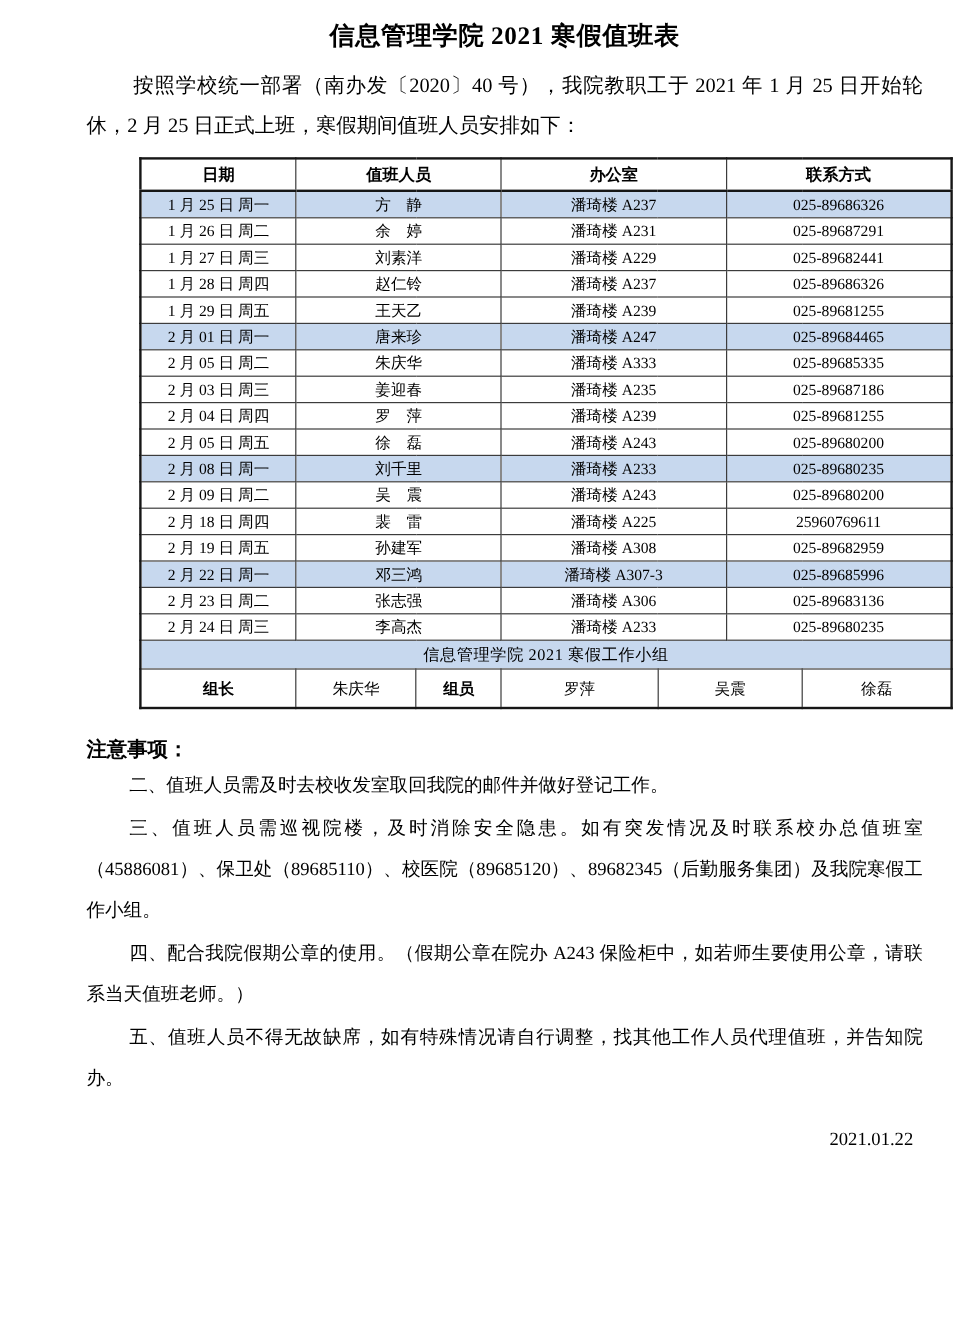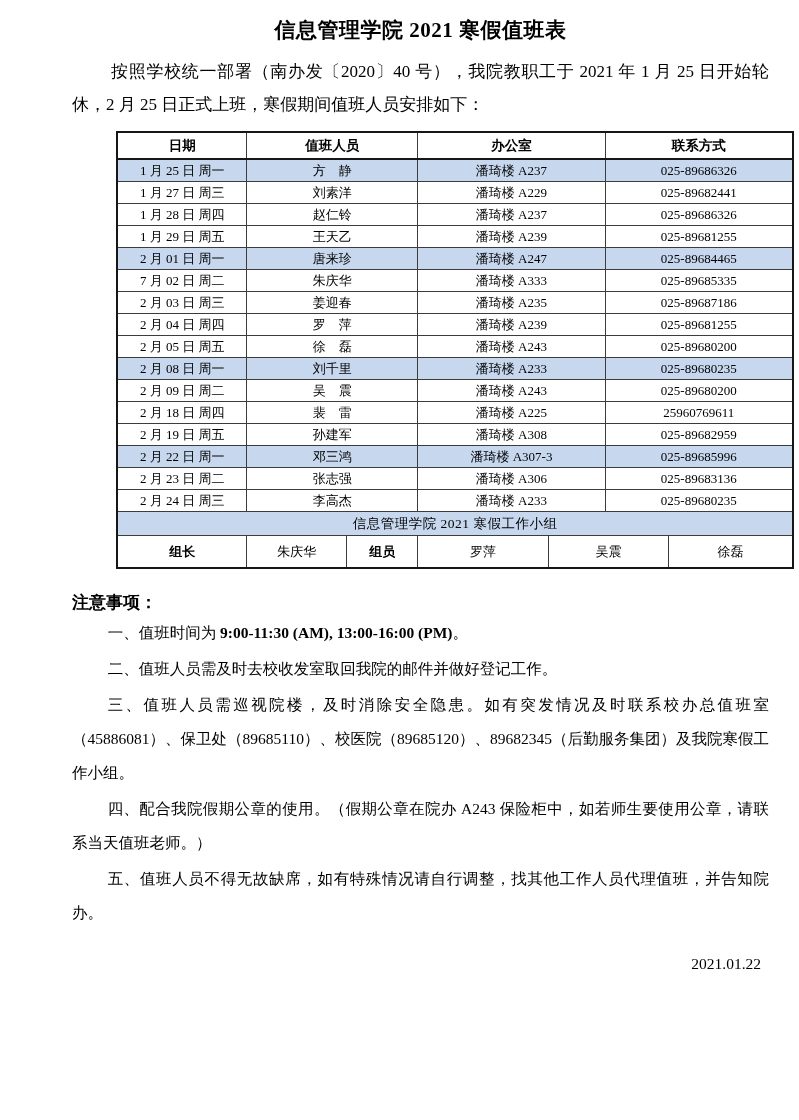--- a/index.html
+++ b/index.html
@@ -81,20 +81,26 @@
     </thead>
     <tbody>
 
     <tr class="hl">
           <td class="c-date">1 月 25 日 周一</td>
           <td colspan="2">方　静</td>
           <td colspan="2">潘琦楼 A237</td>
           <td colspan="2">025-89686326</td>
         </tr>
         <tr>
+          <td class="c-date">1 月 26 日 周二</td>
+          <td colspan="2">余　婷</td>
+          <td colspan="2">潘琦楼 A231</td>
+          <td colspan="2">025-89687291</td>
+        </tr>
+        <tr>
           <td class="c-date">1 月 27 日 周三</td>
           <td colspan="2">刘素洋</td>
           <td colspan="2">潘琦楼 A229</td>
           <td colspan="2">025-89682441</td>
         </tr>
         <tr>
           <td class="c-date">1 月 28 日 周四</td>
           <td colspan="2">赵仁铃</td>
           <td colspan="2">潘琦楼 A237</td>
           <td colspan="2">025-89686326</td>
@@ -105,21 +111,21 @@
           <td colspan="2">潘琦楼 A239</td>
           <td colspan="2">025-89681255</td>
         </tr>
         <tr class="hl">
           <td class="c-date">2 月 01 日 周一</td>
           <td colspan="2">唐来珍</td>
           <td colspan="2">潘琦楼 A247</td>
           <td colspan="2">025-89684465</td>
         </tr>
         <tr>
-          <td class="c-date">7 月 02 日 周二</td>
+          <td class="c-date">2 月 05 日 周二</td>
           <td colspan="2">朱庆华</td>
           <td colspan="2">潘琦楼 A333</td>
           <td colspan="2">025-89685335</td>
         </tr>
         <tr>
           <td class="c-date">2 月 03 日 周三</td>
           <td colspan="2">姜迎春</td>
           <td colspan="2">潘琦楼 A235</td>
           <td colspan="2">025-89687186</td>
         </tr>
@@ -188,21 +194,20 @@
         <td class="lbl">组员</td>
         <td>罗萍</td>
         <td colspan="2">吴震</td>
         <td>徐磊</td>
       </tr>
     </tbody>
   </table>
 
   <div class="notes-heading">注意事项：</div>
 
-  <p class="note"><span>一、值班时间为 </span><b>9:00-11:30 (AM), 13:00-16:00 (PM)</b><span>。</span></p>
   <p class="note">二、值班人员需及时去校收发室取回我院的邮件并做好登记工作。</p>
   <p class="note">三、值班人员需巡视院楼，及时消除安全隐患。如有突发情况及时联系校办总值班室（45886081）、保卫处（89685110）、校医院（89685120）、89682345（后勤服务集团）及我院寒假工作小组。</p>
   <p class="note">四、配合我院假期公章的使用。（假期公章在院办 A243 保险柜中，如若师生要使用公章，请联系当天值班老师。）</p>
   <p class="note">五、值班人员不得无故缺席，如有特殊情况请自行调整，找其他工作人员代理值班，并告知院办。</p>
 
   <div class="signature">
     <div class="date">2021.01.22</div>
   </div>
 
 </div>

